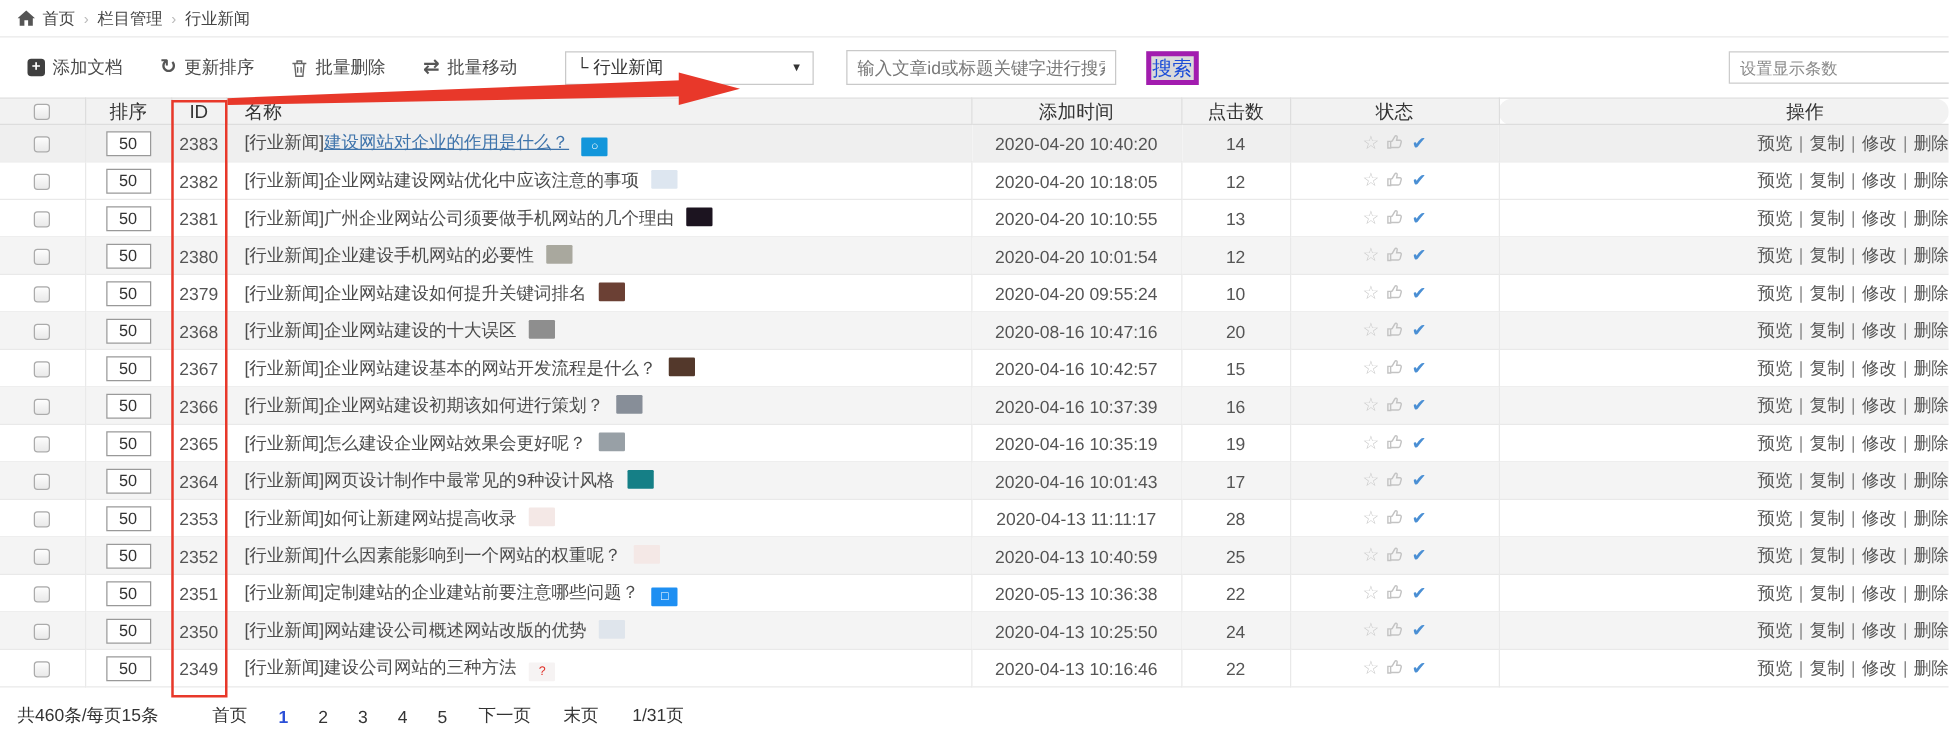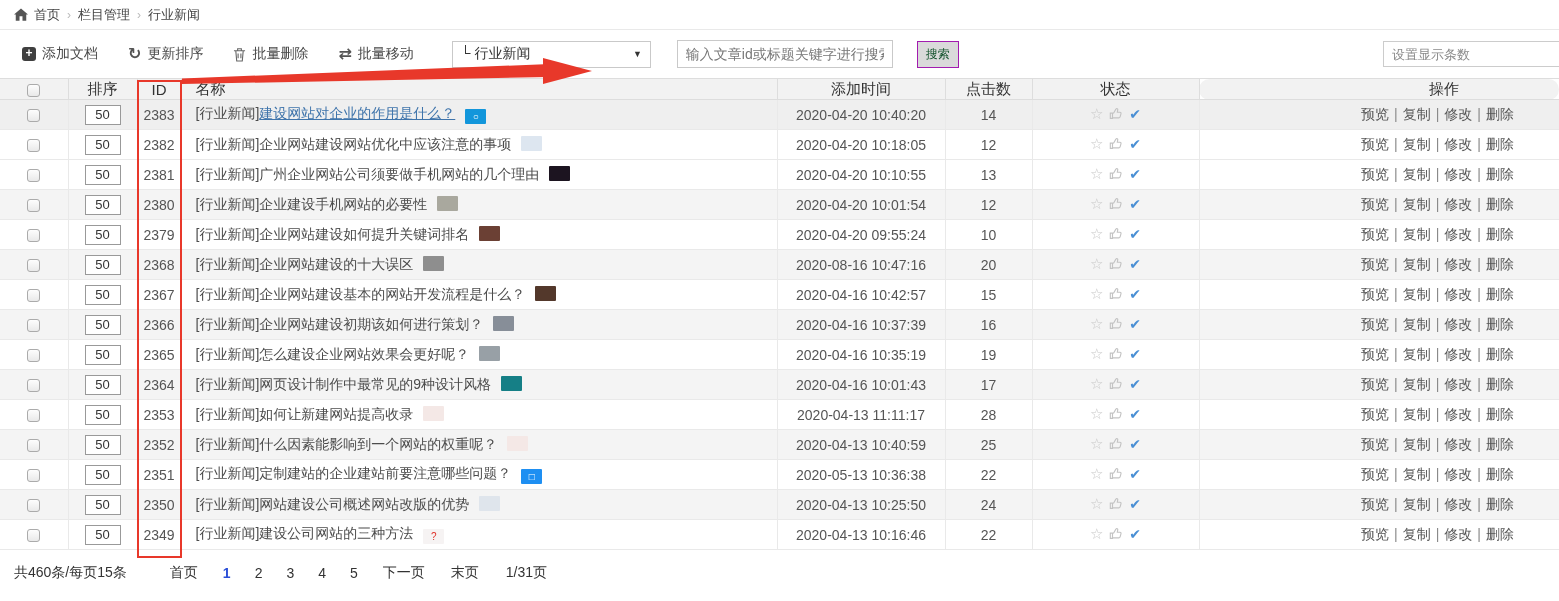--- a/index.html
+++ b/index.html
@@ -20,41 +20,41 @@
   .ic-add { width:14px; height:14px; background:#3f3f3f; border-radius:3px; color:#fff;
     font-size:12px; line-height:13px; text-align:center; font-weight:bold; display:inline-block; }
   .ic-txt { font-size:16px; color:#555; font-weight:bold; line-height:14px; }
   .cat-select { width:199px; height:27px; border:1px solid #c9c9c9; display:flex;
     align-items:center; padding:0 8px; font-size:14px; color:#333; margin-left:8px;
     justify-content:space-between; background:#fff; cursor:pointer; }
   .cat-select .caret { font-size:9px; color:#333; }
   .search-input { width:216px; height:28px; border:1px solid #c9c9c9; margin-left:26px;
     padding:0 8px; font-size:14px; color:#333; outline:none; }
   .search-input::placeholder { color:#777; }
-  .search-btn { width:42px; height:27px; background:#dadada; border:1px solid #a21caf;
-    font-size:12px; color:#14532d; margin-left:24px; cursor:pointer; }
+  .search-btn { width:42px; height:27px; background:#dadada; border:4px solid #a21caf;
+    font-size:16px; color:#1d4ed8; margin-left:24px; cursor:pointer; }
   .pagesize-input { margin-left:auto; margin-right:-18px; width:194px; height:26px;
     border:1px solid #ccc; padding:0 8px; font-size:13px; color:#333; outline:none; }
   .pagesize-input::placeholder { color:#8a8a8a; }
 
   
   table { width:1559px; border-collapse:collapse; table-layout:fixed; }
   thead th { height:21px; background:#f2f2f2; border:1px solid #ddd; border-left:none;
     font-size:15px; font-weight:normal; color:#333; text-align:center; }
   thead th:last-child { border-right:none; text-align:right; padding-right:100px;border-radius:14px; }
   thead th.h-name { text-align:left; padding-left:14px; }
   tbody td { height:30px; border-bottom:1px solid #e9e9e9; border-right:1px solid #e9e9e9;
     font-size:14px; color:#555; text-align:center; overflow:hidden; white-space:nowrap; }
   tbody td:last-child { border-right:none; }
   tbody tr.shaded td { background:#f4f4f4; }
   tbody tr:first-child td { background:#efefef; }
   td.c-name { text-align:left; padding-left:14px; }
-  td.c-actions { text-align:right; padding-right:45px; color:#555; }
+  td.c-actions { text-align:right; color:#555; }
   .title-prefix { color:#4c4c4c; }
-  .title-text { color:#4c4c4c; text-decoration:none; cursor:pointer; }
+  .title-text { color:#4c4c4c; text-decoration:none; cursor:pointer;font-family:Liberation Mono, monospace; }
   .title-text.linked { color:#3f74ab; text-decoration:underline; }
   .thumb { display:inline-block; width:21px; height:15px; vertical-align:-2px; margin-left:10px;
     font-size:10px; line-height:15px; text-align:center; border-radius:1px; }
   .checkbox { display:inline-block; width:13px; height:13px; border:1px solid #ababab;
     border-radius:3px; background:linear-gradient(#fdfdfd,#e9e9e9); vertical-align:middle; cursor:pointer; }
   .sort-input { width:36px; height:20px; border:1px solid #999; text-align:center;
     font-size:13px; color:#333; outline:none; background:#fff; }
   .st-star { color:#c9c9c9; font-size:15px; margin:0 3px; cursor:pointer; }
   .st-check { color:#4a8fd4; font-size:14px; font-weight:bold; margin:0 3px; cursor:pointer; }
   .st-thumb { vertical-align:-2px; margin:0 3px; cursor:pointer; }

